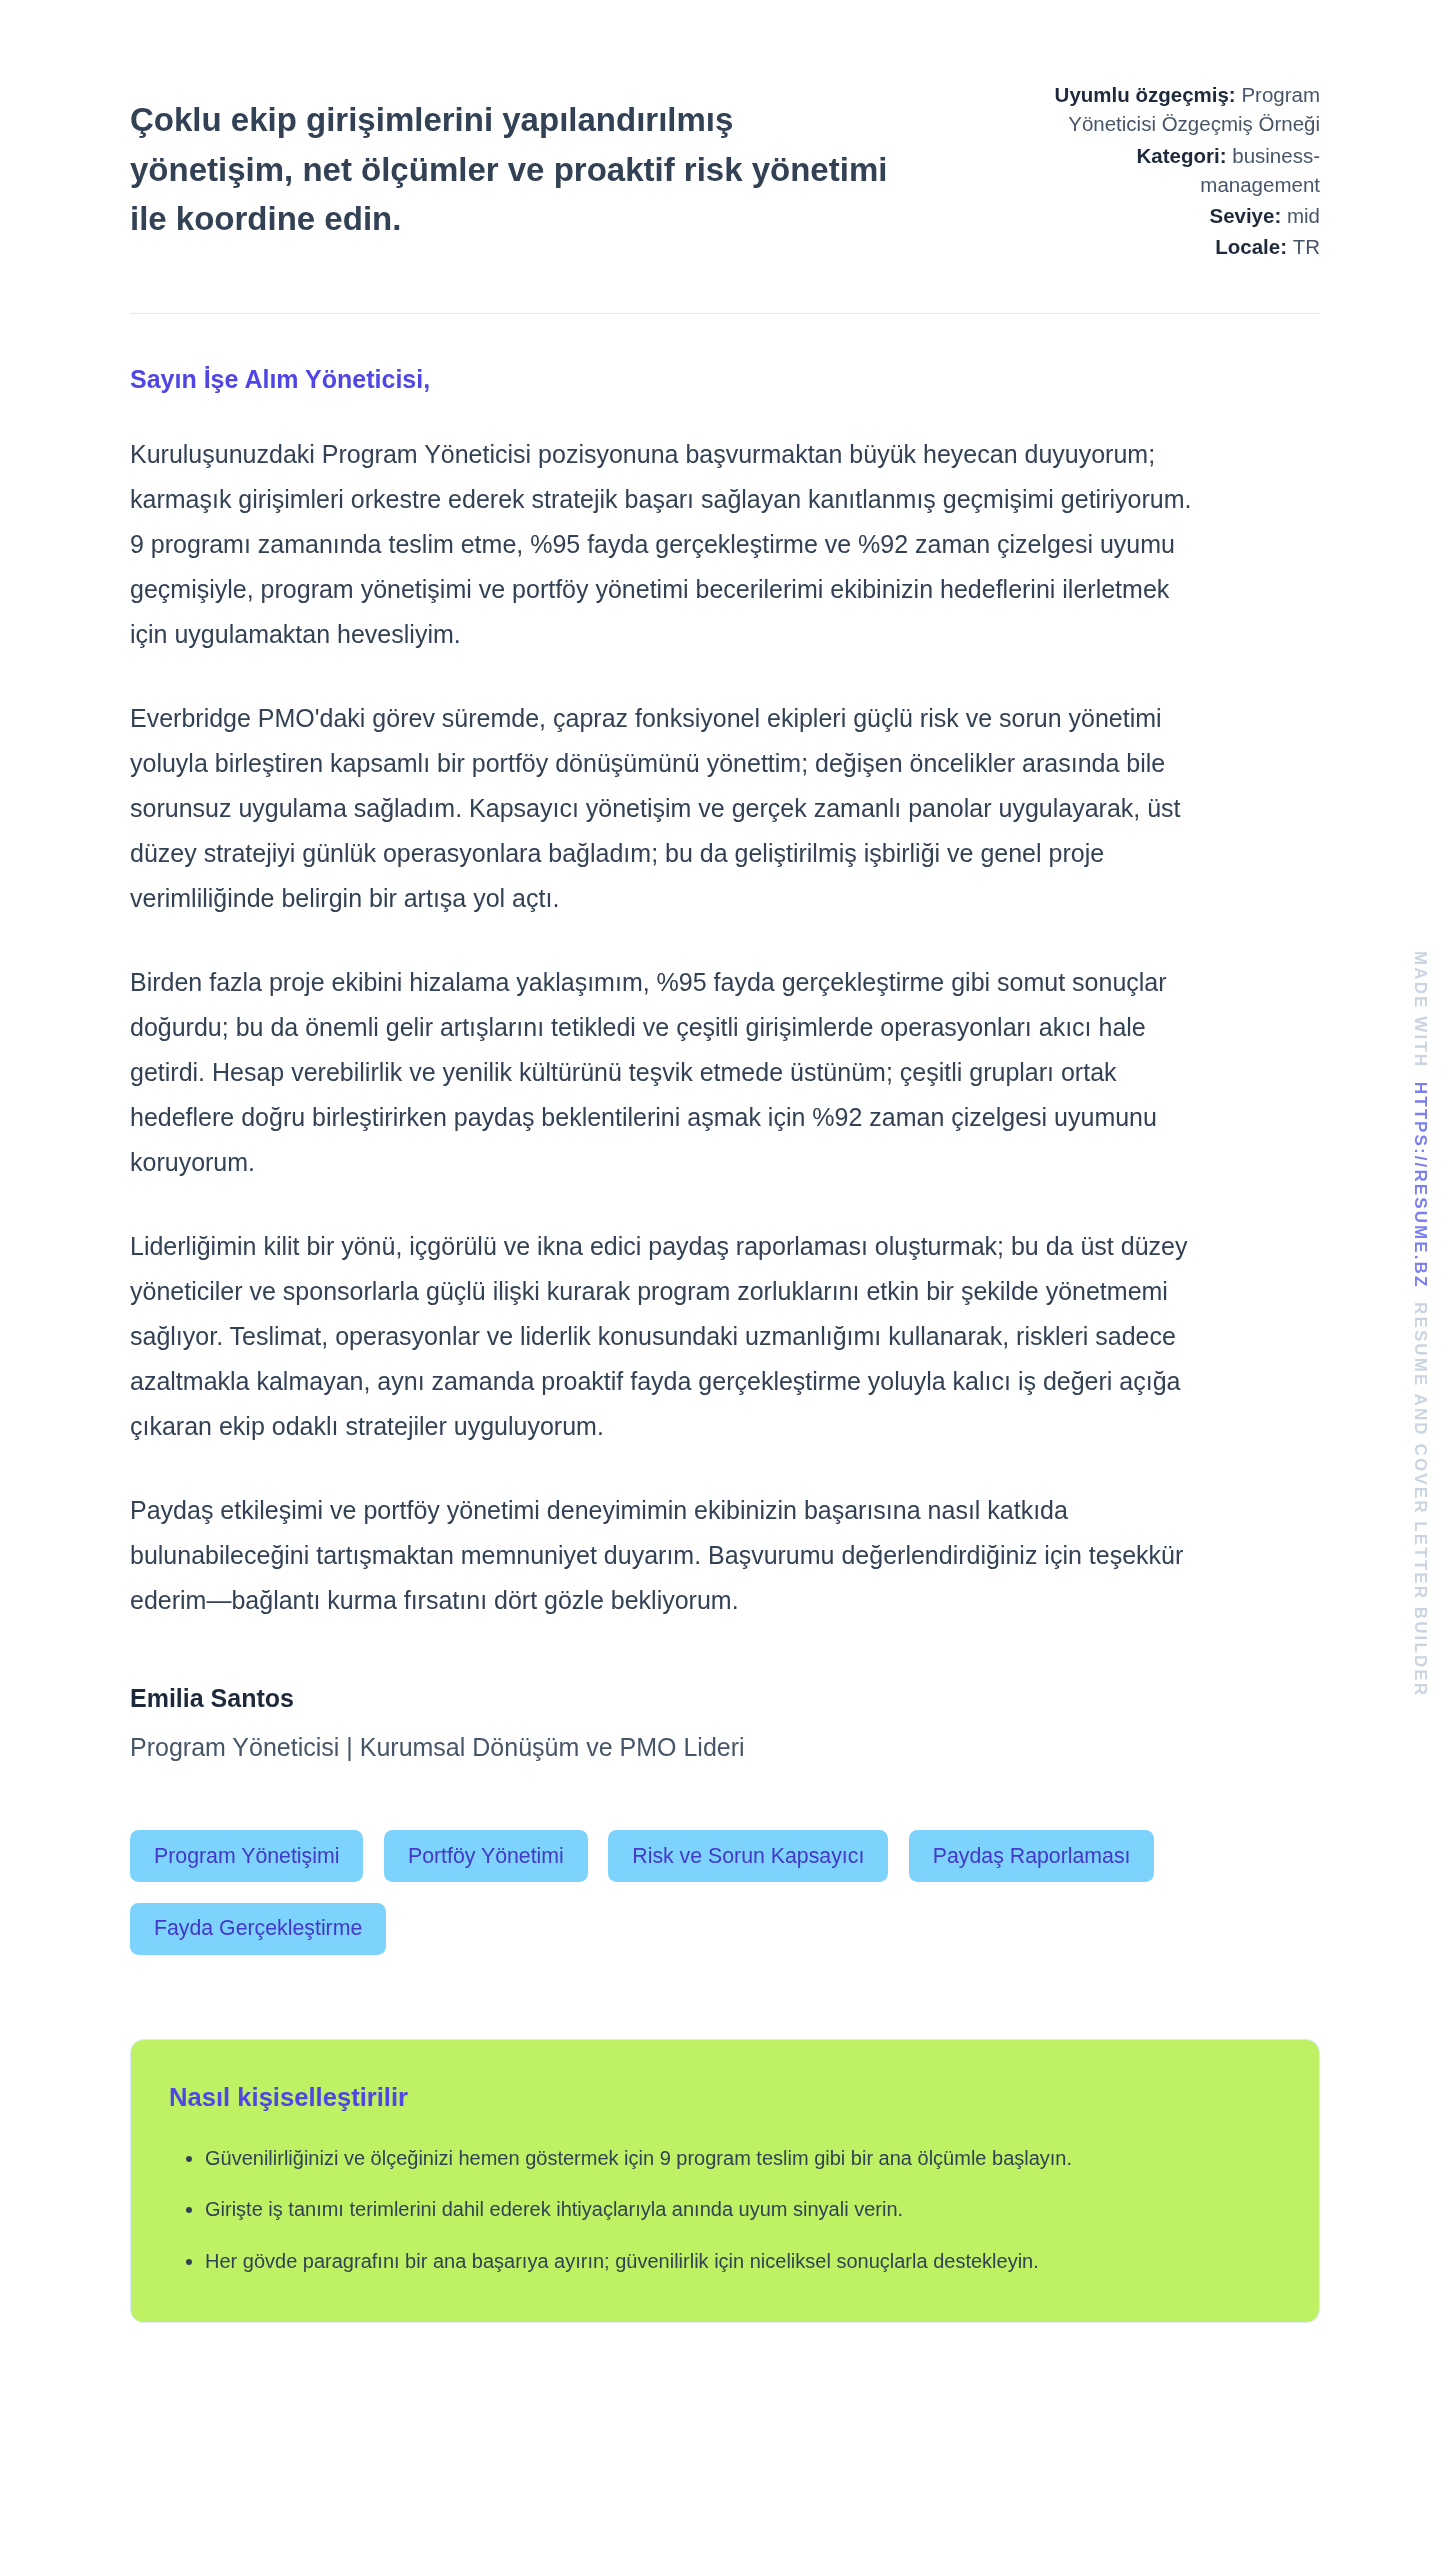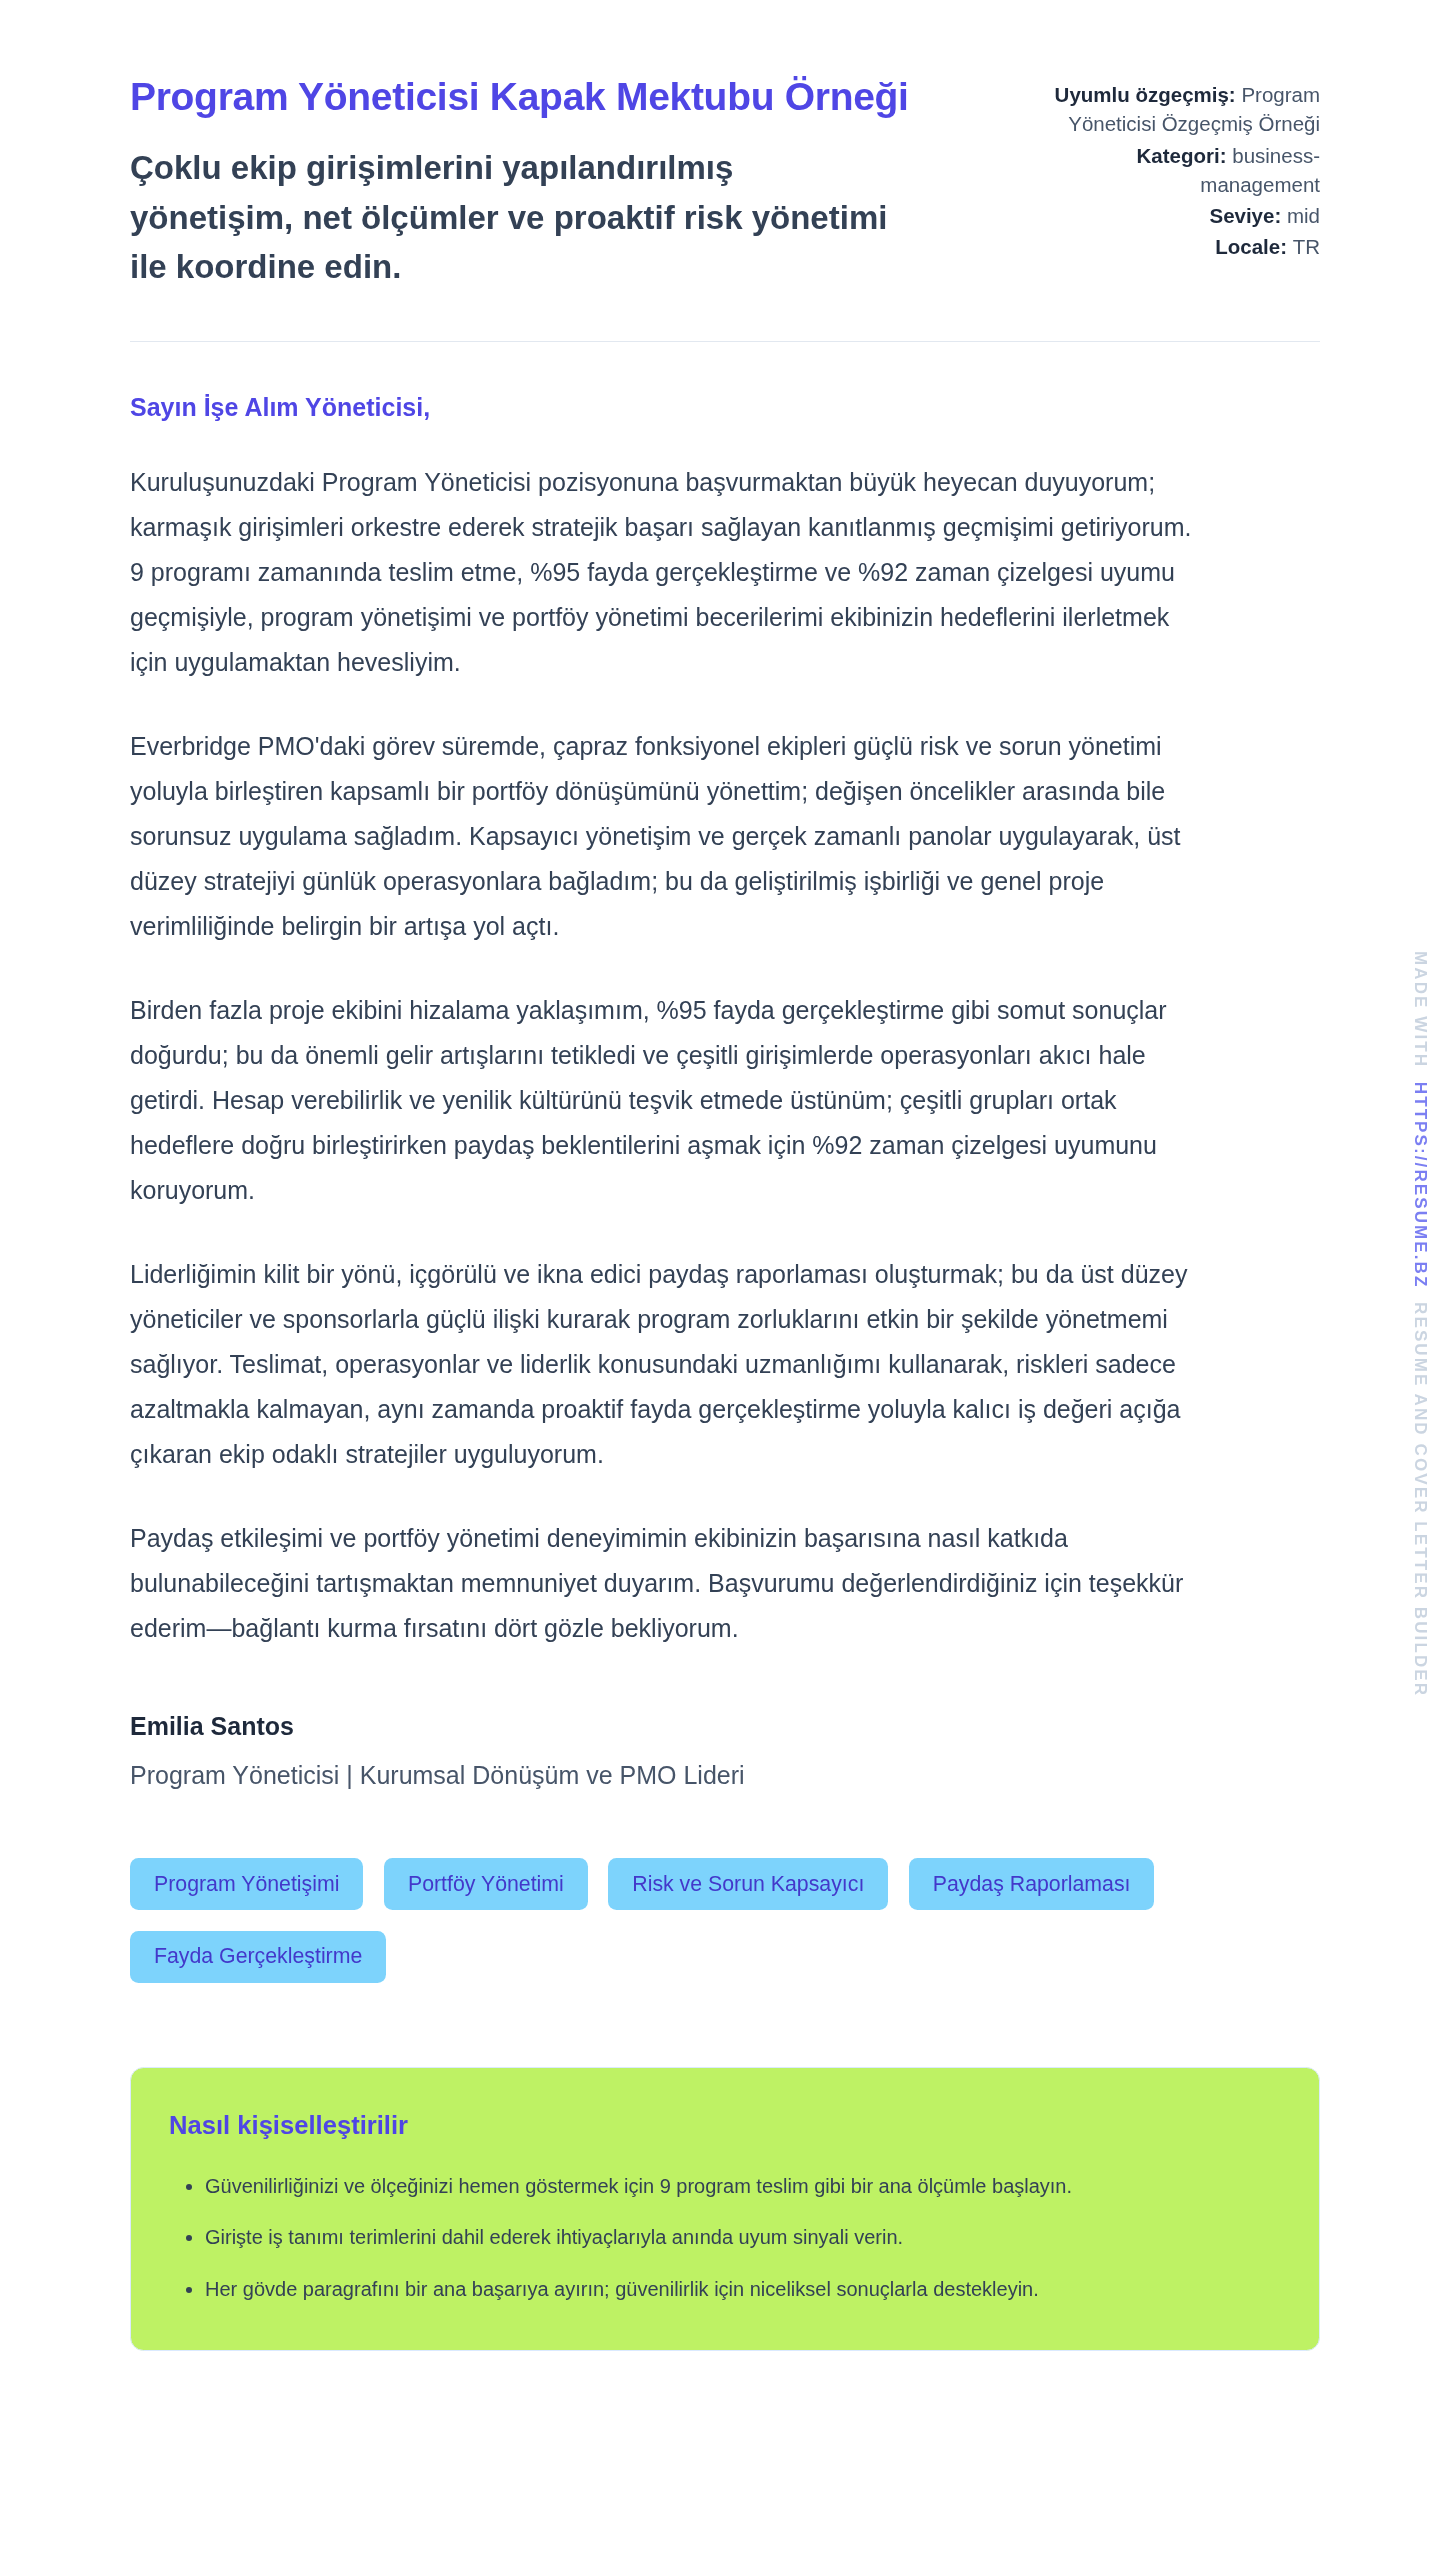--- a/index.html
+++ b/index.html
@@ -67,21 +67,20 @@
   }
   .wm-link { color:#7b7ff2; text-decoration:none; font-weight:700; cursor:pointer; }
 </style>
 </head>
 <body>
 
 <div class="page">
 
   <header class="header">
     <div class="header-left">
-      <h1 class="title">Program Yöneticisi Kapak Mektubu Örneği</h1>
       <p class="subtitle">Çoklu ekip girişimlerini yapılandırılmış yönetişim, net ölçümler ve proaktif risk yönetimi ile koordine edin.</p>
     </div>
     <aside class="meta">
         <div class="meta-row"><span class="meta-label">Uyumlu özgeçmiş: </span><a class="meta-link">Program Yöneticisi Özgeçmiş Örneği</a></div>
         <div class="meta-row"><span class="meta-label">Kategori: </span><span class="meta-value">business-management</span></div>
         <div class="meta-row"><span class="meta-label">Seviye: </span><span class="meta-value">mid</span></div>
         <div class="meta-row"><span class="meta-label">Locale: </span><span class="meta-value">TR</span></div>
       </aside>
   </header>
 

